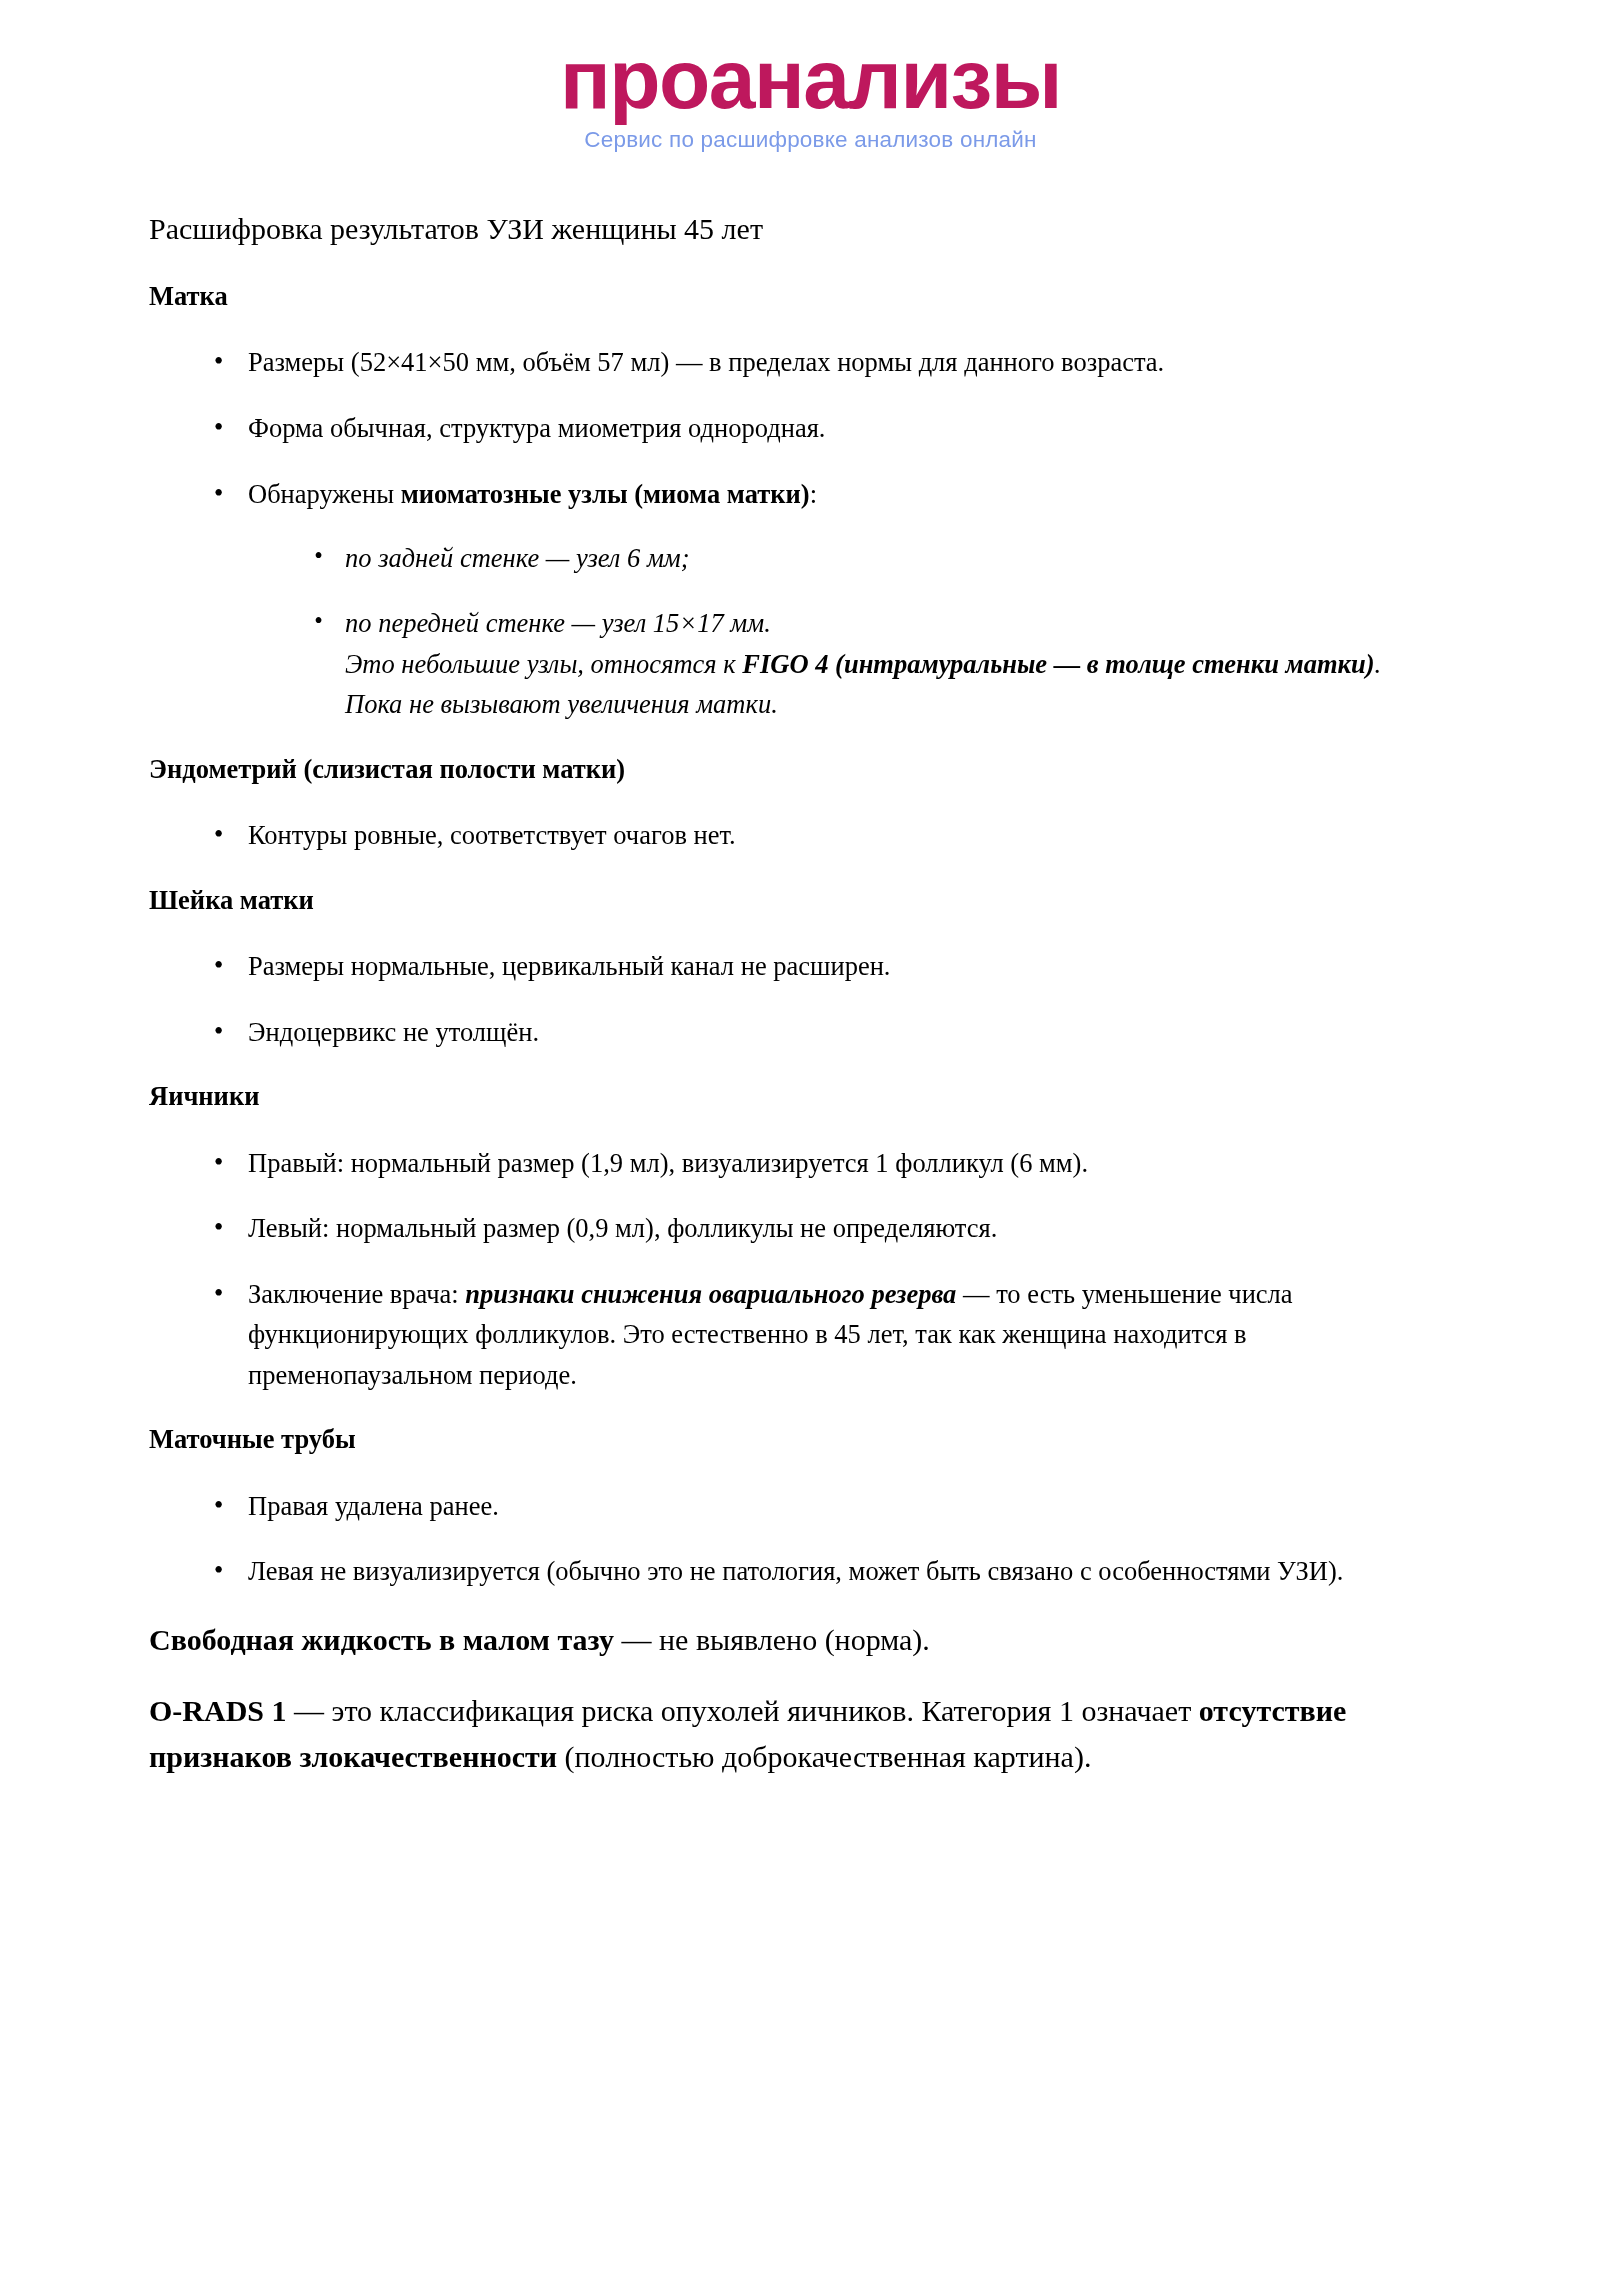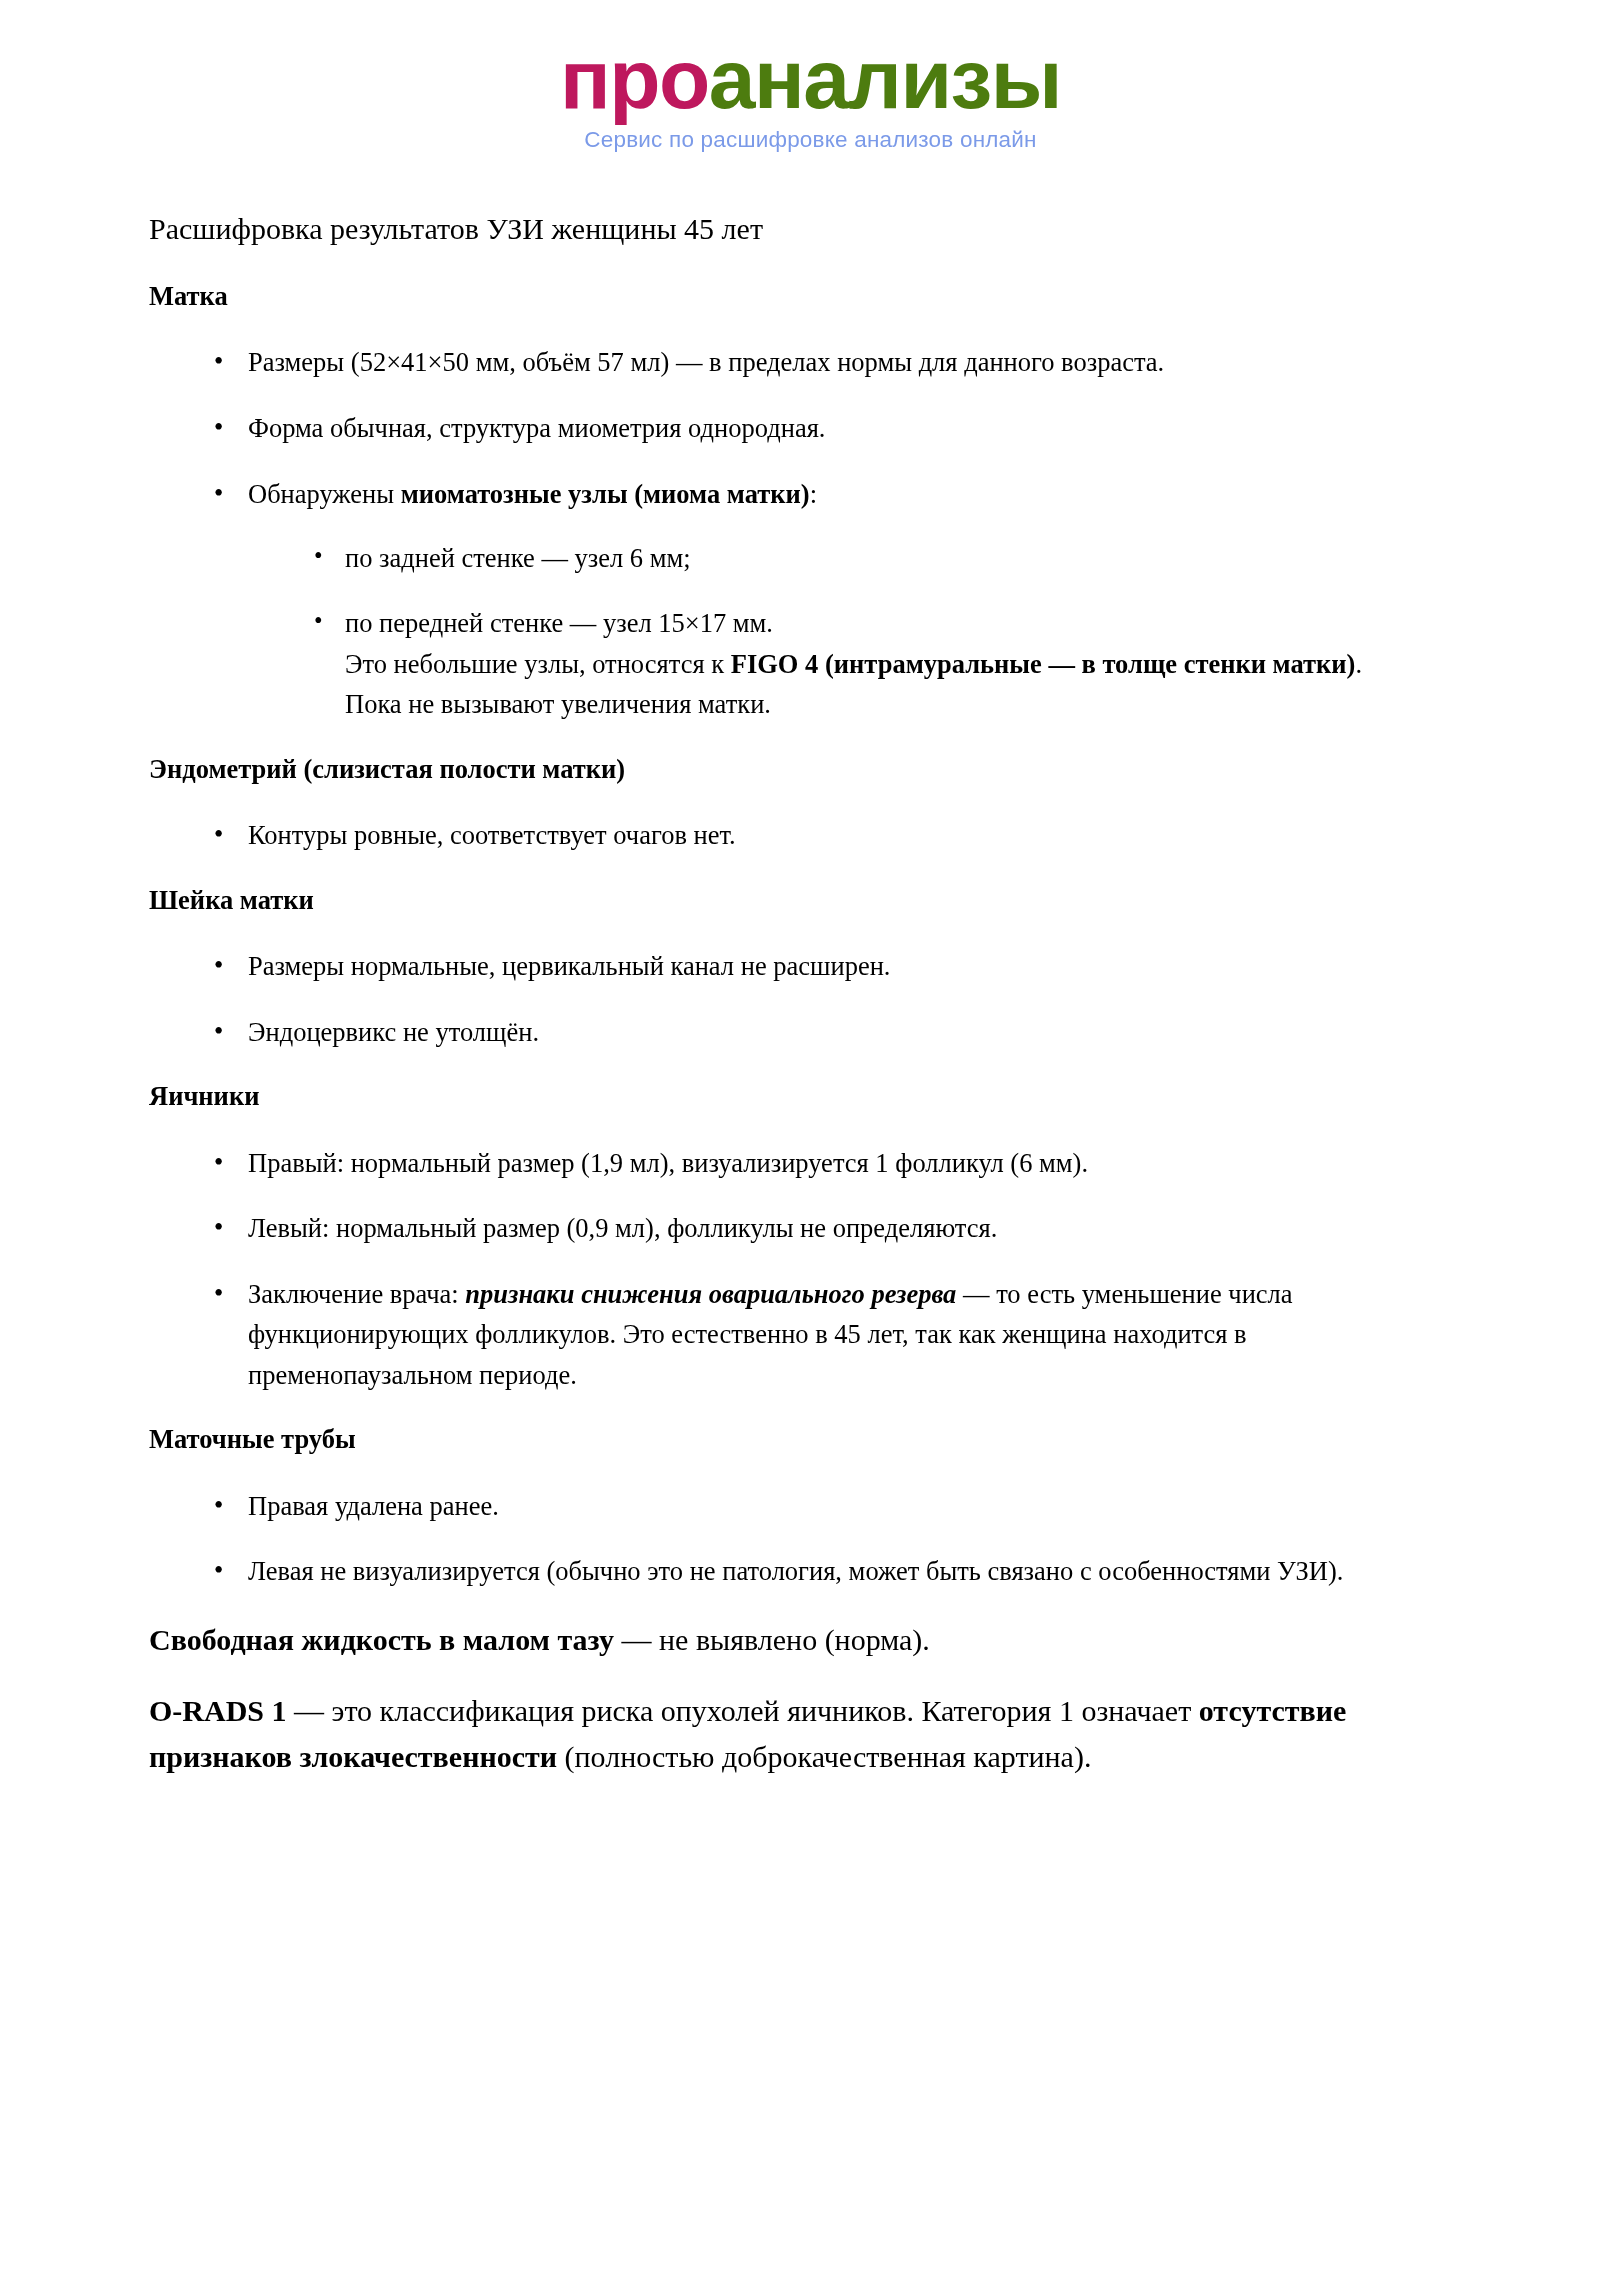--- a/index.html
+++ b/index.html
@@ -32,21 +32,21 @@
   }
   .logo-wordmark {
     font-family: "Liberation Sans", "DejaVu Sans", sans-serif;
     font-weight: 700;
     font-size: 84px;
     letter-spacing: -1.5px;
     line-height: 1.0;
     white-space: nowrap;
   }
   .logo-part-red { color: #be185d; }
-  .logo-part-blue { color: #4d7c0f; }
+  .logo-part-blue { color: #be185d; }
   .logo-tagline {
     font-family: "Liberation Sans", "DejaVu Sans", sans-serif;
     font-weight: 400;
     font-size: 22.5px;
     color: #7b9ae8;
     margin-top: 5.9px;
     letter-spacing: 0.2px;
   }
 
   
@@ -98,20 +98,21 @@
     list-style: none;
     margin: 23.5px 0 0 0;
     padding: 0;
   }
   ul.level2 > li {
     position: relative;
     padding-left: 97px;         
     font-size: 26.5px;
     line-height: 1.52;
     margin-bottom: 25.5px;
+    font-style: italic;
   }
   ul.level2 > li:last-child { margin-bottom: 0; }
   ul.level2 > li::before {
     content: "\2022";
     position: absolute;
     left: 66px;                 
     top: -1px;
     font-size: 24.5px;
     line-height: 1.52;
   }

